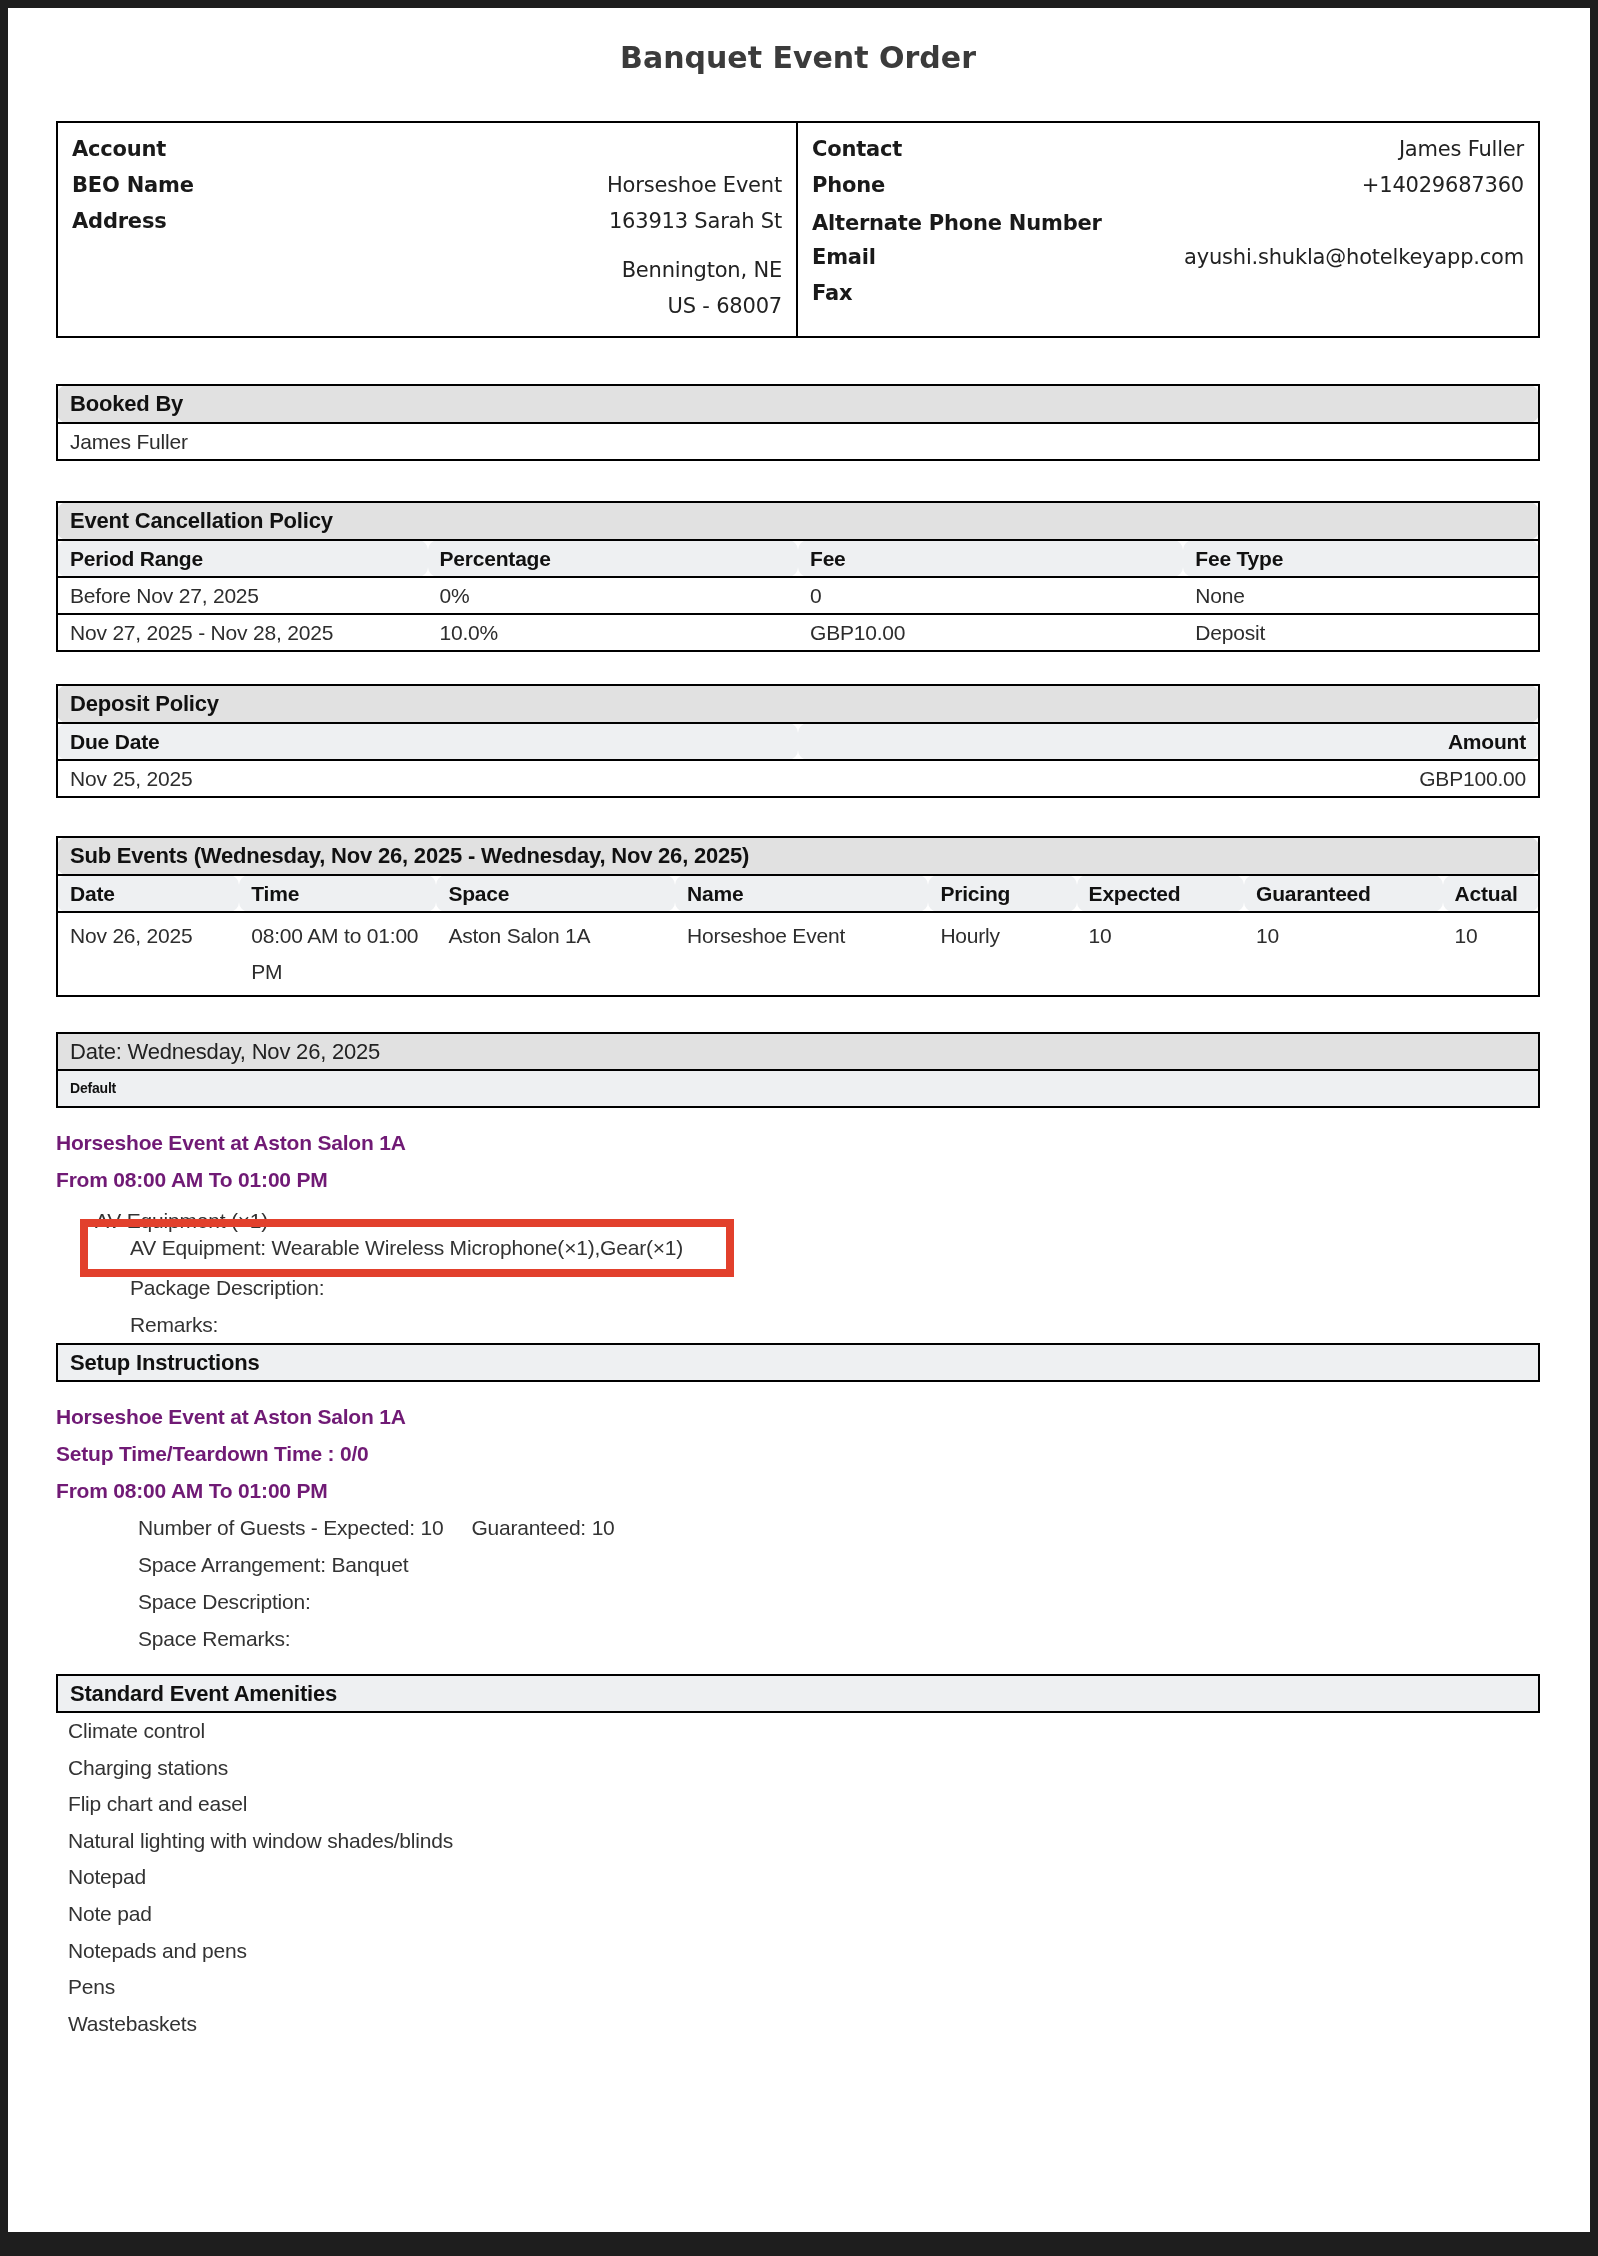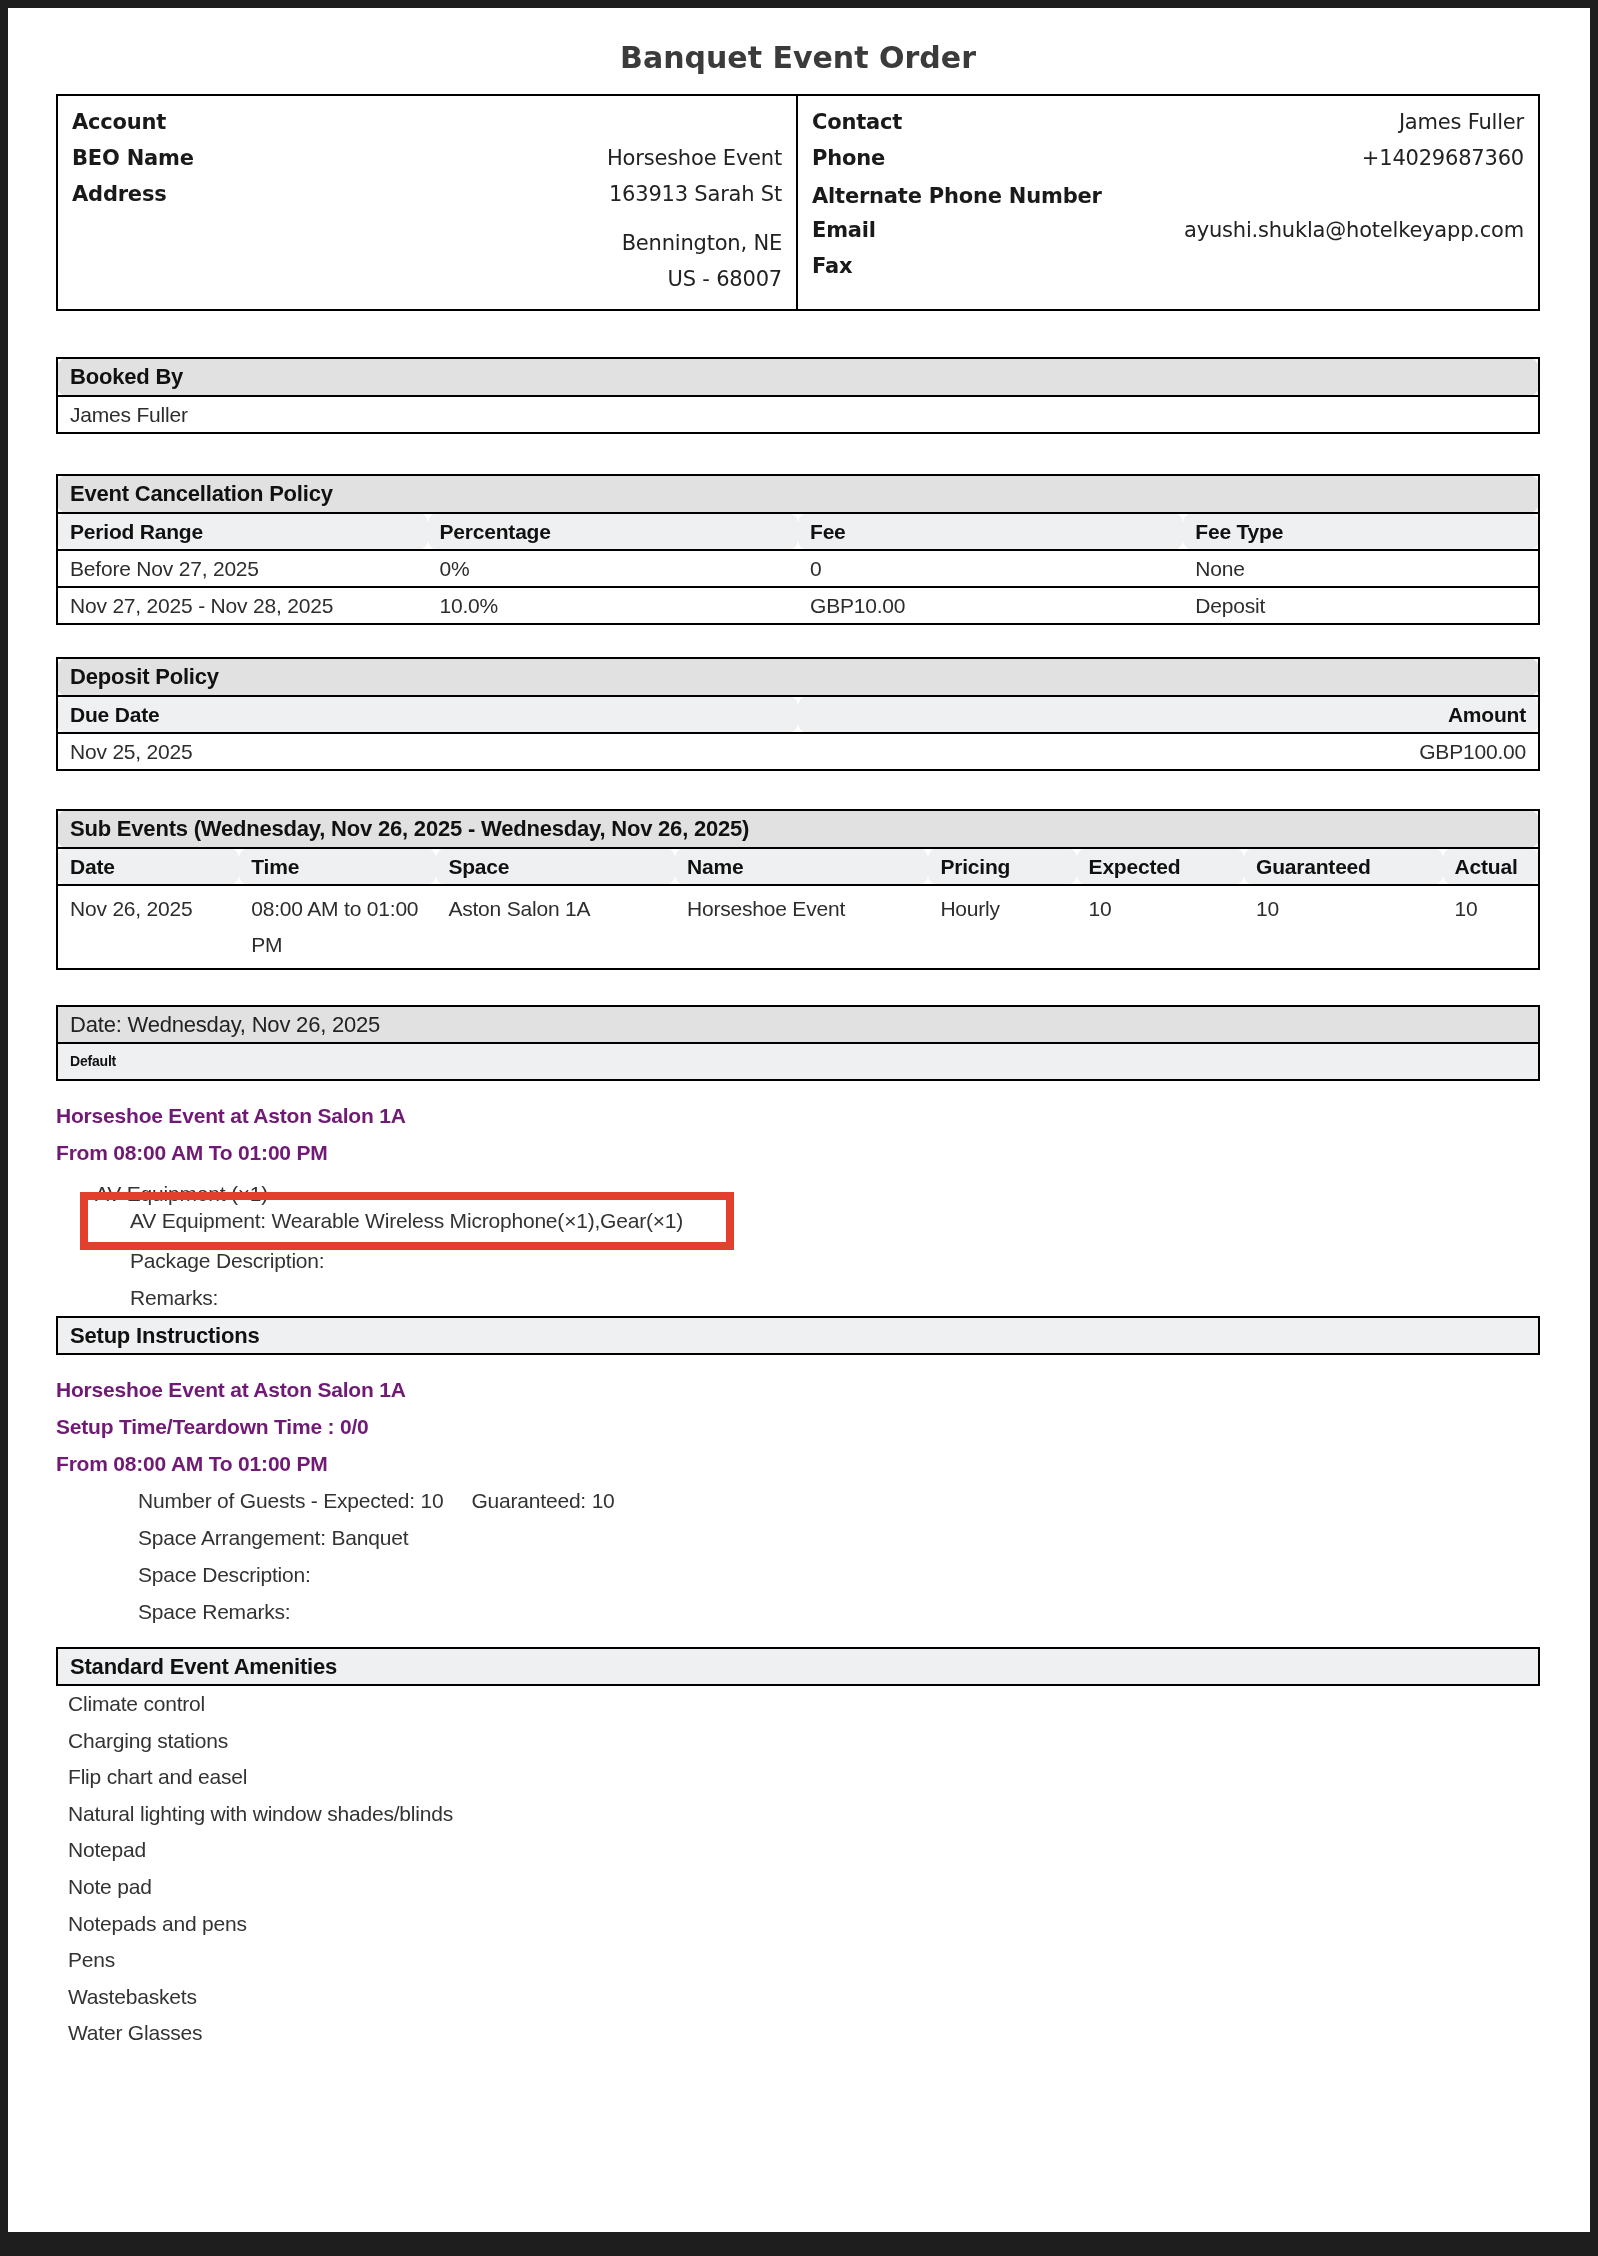--- a/index.html
+++ b/index.html
@@ -31,21 +31,21 @@
     margin-top:32px;
     text-align:center;
     font-size:30px;
     font-weight:bold;
     color:#3b3b3b;
     letter-spacing:0;
     font-family:"DejaVu Sans","Liberation Sans",sans-serif;
   }
   
   .acct-table{
-    margin-top:19px;
+    margin-top:46px;
     border:2px solid #000;
     display:flex;
     font-family:"DejaVu Sans","Liberation Sans",sans-serif;
     font-size:21px;
   }
   .acct-col{width:50%;padding:8px 14px 12px 14px;}
   .acct-col.left{border-right:2px solid #000;}
   .acct-row{display:flex;justify-content:space-between;line-height:36px;align-items:flex-start;}
   .acct-row .lbl{font-weight:bold;white-space:nowrap;}
   .acct-row .val{text-align:right;color:#222;}
@@ -308,17 +308,16 @@
     <div>
       <div class="amenity-item">Climate control</div>
       <div class="amenity-item">Charging stations</div>
       <div class="amenity-item">Flip chart and easel</div>
       <div class="amenity-item">Natural lighting with window shades/blinds</div>
       <div class="amenity-item">Notepad</div>
       <div class="amenity-item">Note pad</div>
       <div class="amenity-item">Notepads and pens</div>
       <div class="amenity-item">Pens</div>
       <div class="amenity-item">Wastebaskets</div>
-      <div class="amenity-item">Water Glasses</div>
     </div>
 
   </div>
 </div>
 
 </body></html>

